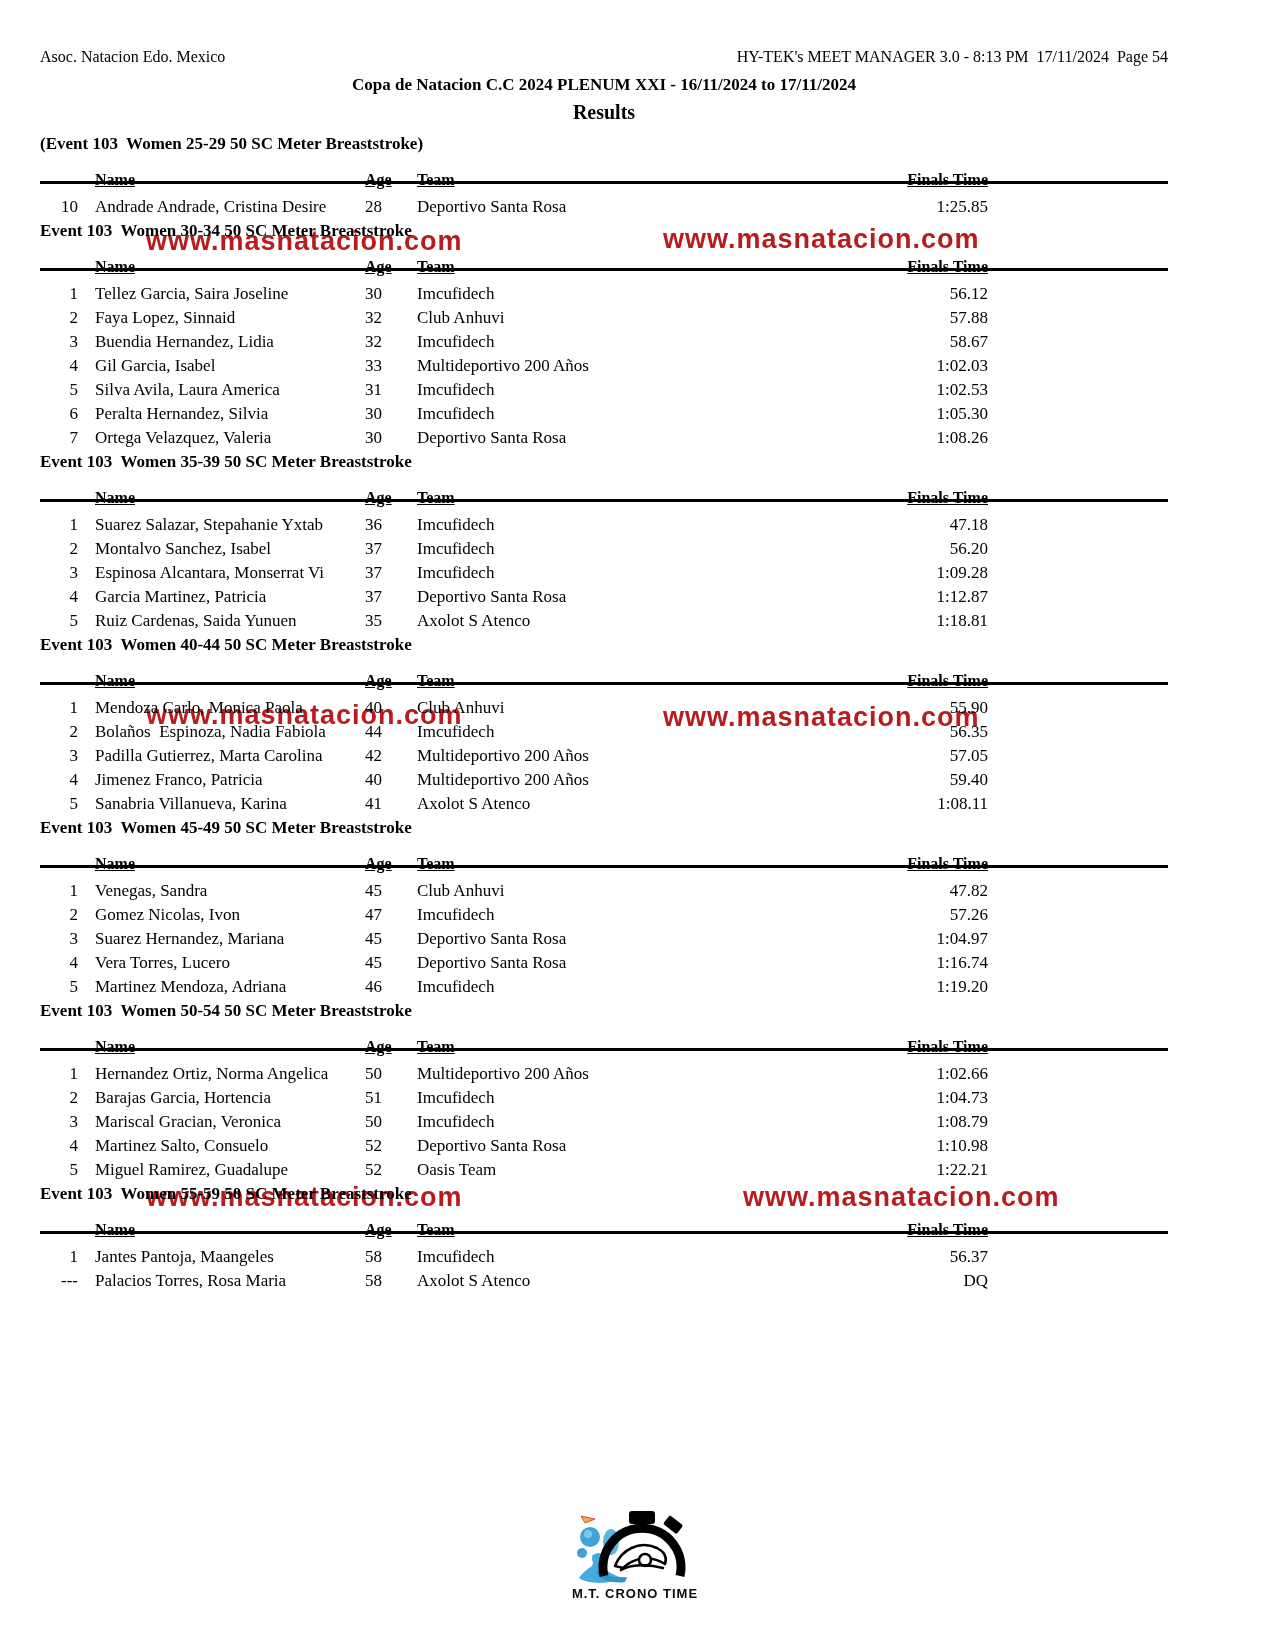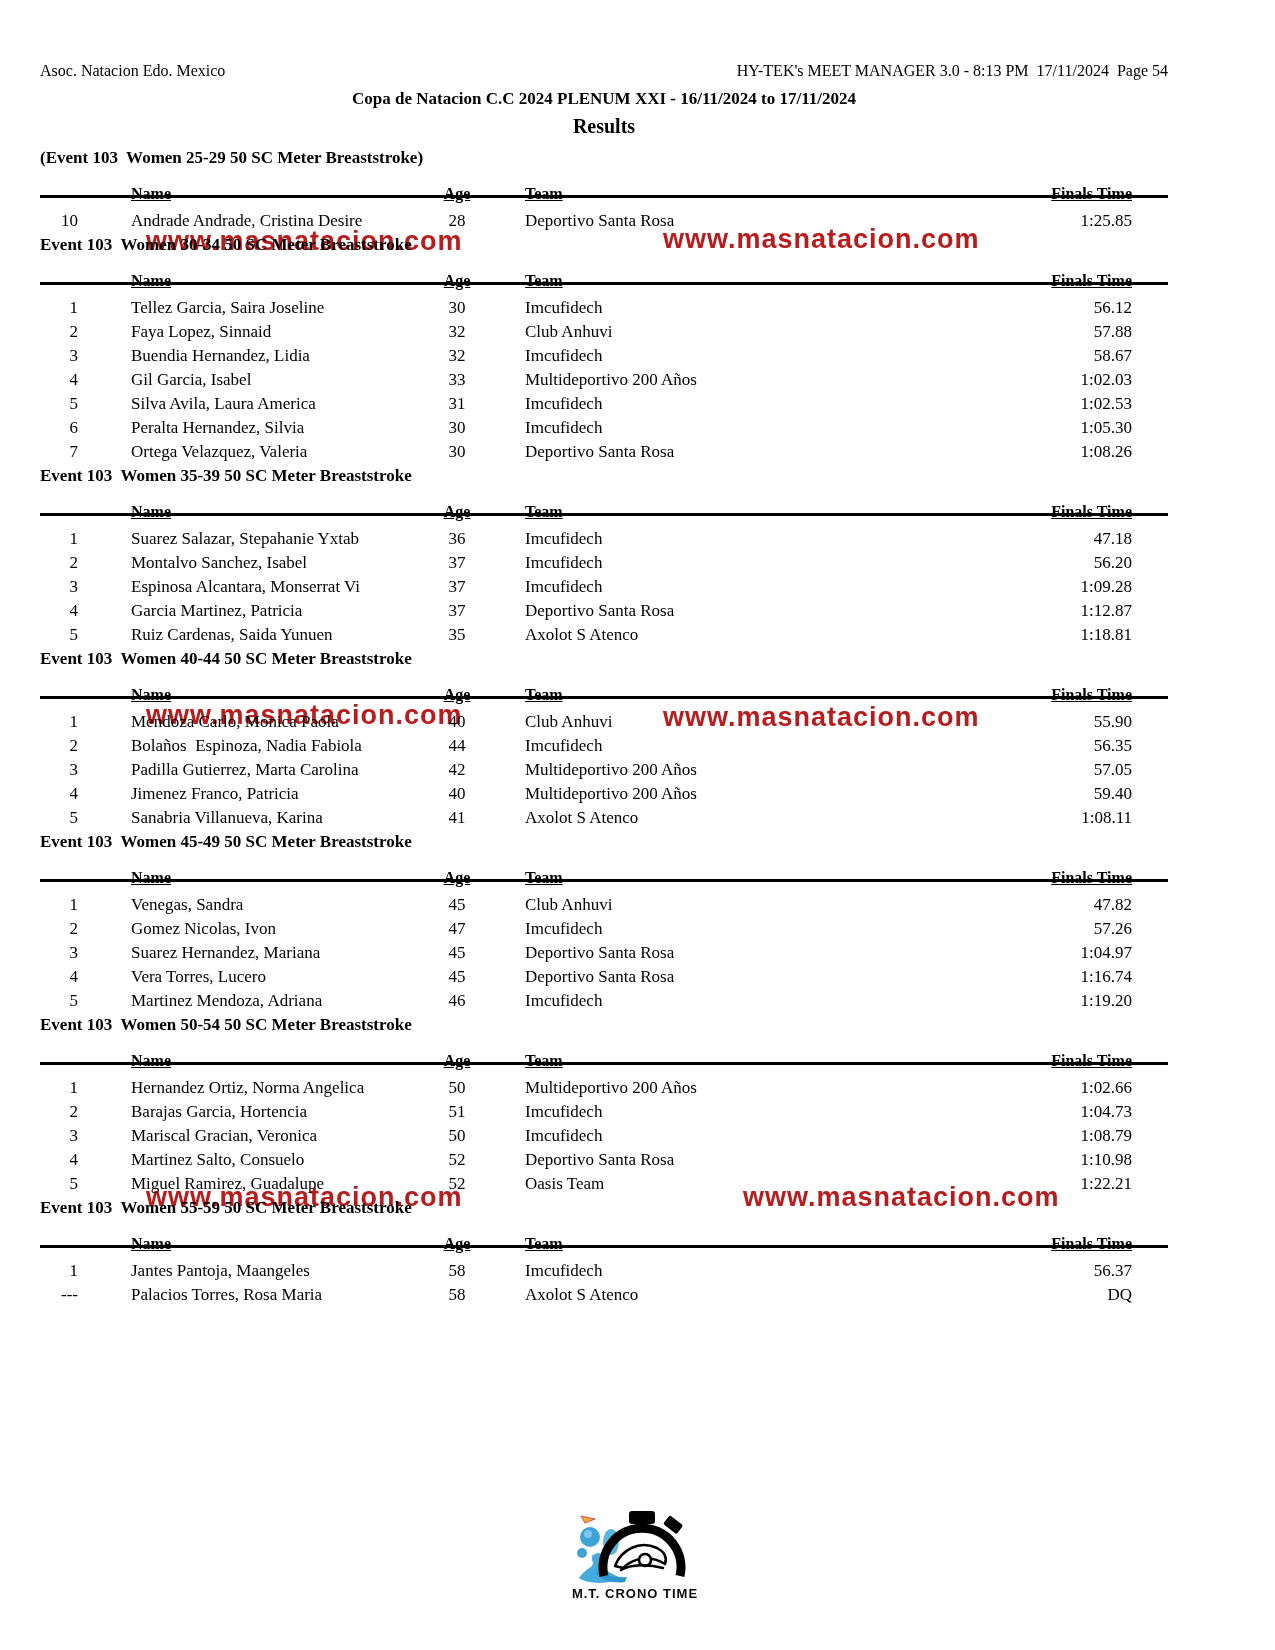--- a/index.html
+++ b/index.html
@@ -7,39 +7,39 @@
     position:relative;
     width:1275px;height:1650px;
     margin:0 auto;
     background:#ffffff;
     font-family:"Liberation Serif","DejaVu Serif",serif;
     color:#000;
     overflow:hidden;
   }
   .content{
     position:absolute;
-    left:40px; top:62px;
+    left:40px; top:48px;
     width:1128px;
     z-index:2;
   }
   
   .doc-header{display:flex;justify-content:space-between;font-size:16px;line-height:18px;}
   .doc-header .right{white-space:pre;}
   .meet-title{text-align:center;font-weight:bold;font-size:17px;margin-top:9px;line-height:19px;white-space:pre;}
   .results-label{text-align:center;font-weight:bold;font-size:20px;margin-top:9px;line-height:18px;}
   
   .evt-section{margin-top:13px;}
   .evt-title{font-size:17px;font-weight:bold;margin:0 0 5px 0;line-height:20px;white-space:pre;}
-  .row{display:flex;align-items:baseline;font-size:17px;line-height:24px;height:24px;white-space:pre;gap:36px;}
+  .row{display:flex;align-items:baseline;font-size:17px;line-height:24px;height:24px;white-space:pre;}
   .header-row{font-size:16px;font-weight:bold;height:19px;line-height:19px;
     padding-bottom:3px;border-bottom:3px solid #000;}
   .header-row .hlbl{text-decoration:underline;}
   .c-rank{width:38px;text-align:right;flex:none;}
   .c-name{width:270px;margin-left:17px;overflow:hidden;flex:none;}
-  .c-age{width:40px;text-align:center;flex:none;}
+  .c-age{width:40px;text-align:left;flex:none;}
   .c-team{margin-left:12px;width:420px;overflow:hidden;flex:none;margin-top:11px;}
   .c-time{width:151px;text-align:right;flex:none;}
   
   .wm{
     position:absolute;z-index:1;
     font-family:"Liberation Sans","DejaVu Sans",sans-serif;
     font-weight:bold;font-size:27px;letter-spacing:1px;
     color:#b91c1c;white-space:nowrap;user-select:none;
   }
   .wm1l{left:146px;top:226px;}

